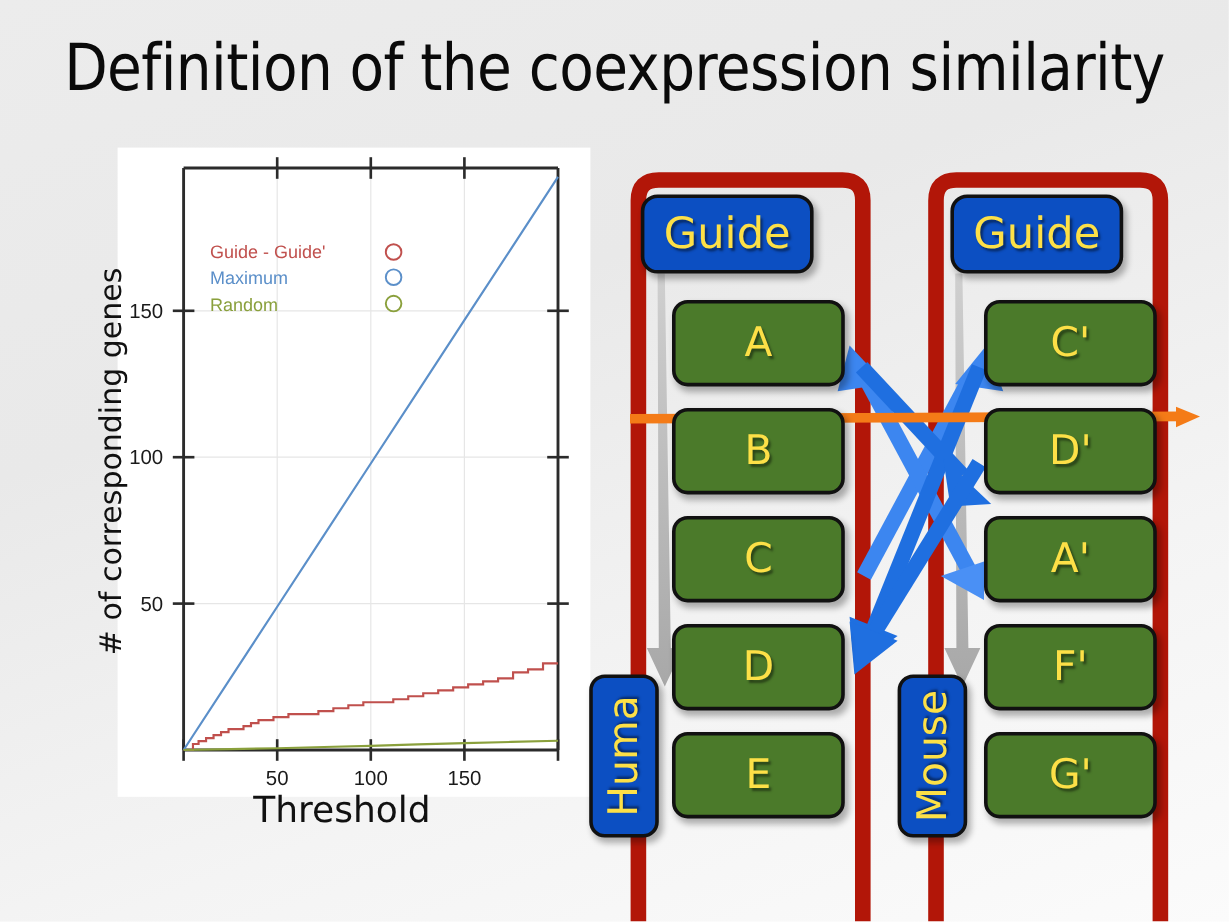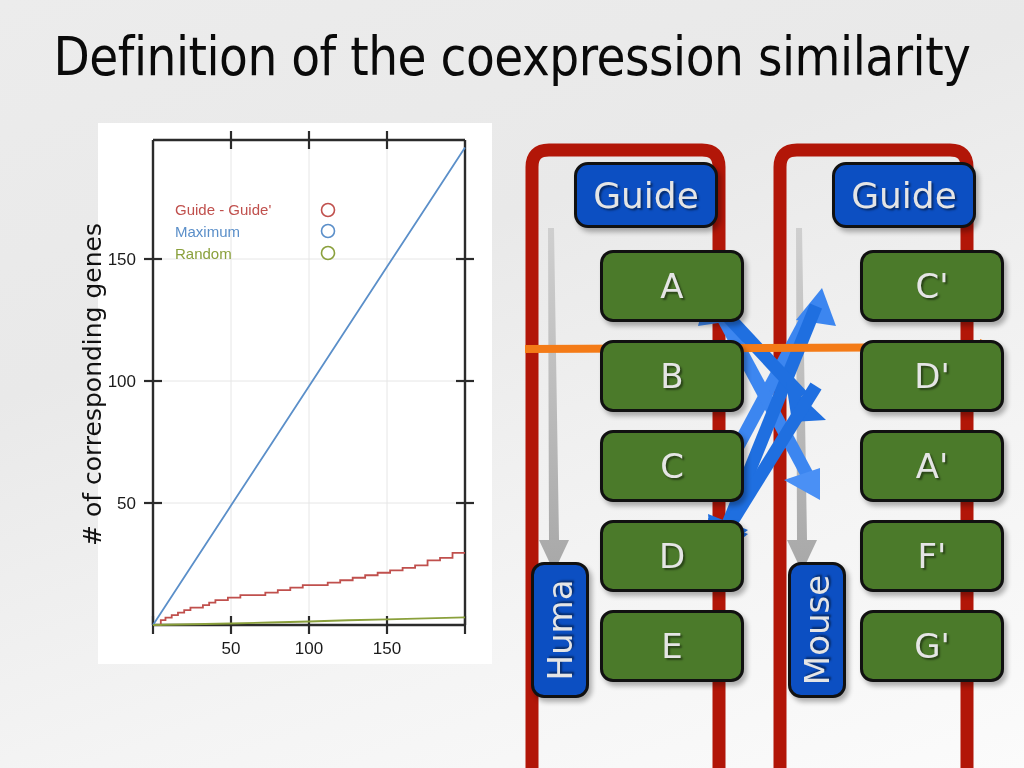--- a/index.html
+++ b/index.html
@@ -45,25 +45,24 @@
   .tick-text{ font-family:"Liberation Sans",sans-serif; font-size:17px; fill:#1a1a1a; }
   .legend-text{ font-family:"Liberation Sans",sans-serif; font-size:15px; }
 
   
   #diagram{ position:absolute; left:480px; top:120px; width:544px; height:648px; }
   #diagram-svg{ position:absolute; left:0; top:0; width:544px; height:648px; }
 
   .node-box{
     position:absolute; border:3px solid #111; border-radius:13px;
     display:flex; align-items:center; justify-content:center;
-    color:#e5e5e5; font-size:34px;
+    color:#fde047; font-size:34px;
     font-family:"DejaVu Sans","Liberation Sans",sans-serif;
     text-shadow:2px 2px 2px rgba(0,0,0,0.45);
     box-shadow:3px 4px 5px rgba(0,0,0,0.30);
-    margin-left:40px;
   }
   .gene-box{ background:#4b7a2a; width:144px; height:72px; }
   .guide-box{
     background:#0c4fc2; width:144px; height:66px; font-size:36px;
     border-radius:14px;
   }
   .species-box{
     background:#0c4fc2; width:58px; height:136px; font-size:34px;
     border-radius:13px;
   }
@@ -72,20 +71,21 @@
 </head>
 <body>
 
 <div id="slide-title">Definition of the coexpression similarity</div>
 
 <div id="chart-figure">
 
   <div id="chart-panel"></div>
 
   <div id="y-axis-label"># of corresponding genes</div>
+  <div id="x-axis-label">Threshold</div>
 
   <svg id="plot-svg" viewBox="0 0 455 580">
 
     <g stroke="#e6e6e6" stroke-width="1">
       <line x1="113" y1="505" x2="425" y2="505"></line>
       <line x1="113" y1="383" x2="425" y2="383"></line>
       <line x1="113" y1="261" x2="425" y2="261"></line>
       <line x1="113" y1="139" x2="425" y2="139"></line>
       <line x1="191" y1="20" x2="191" y2="505"></line>
       <line x1="269" y1="20" x2="269" y2="505"></line>

